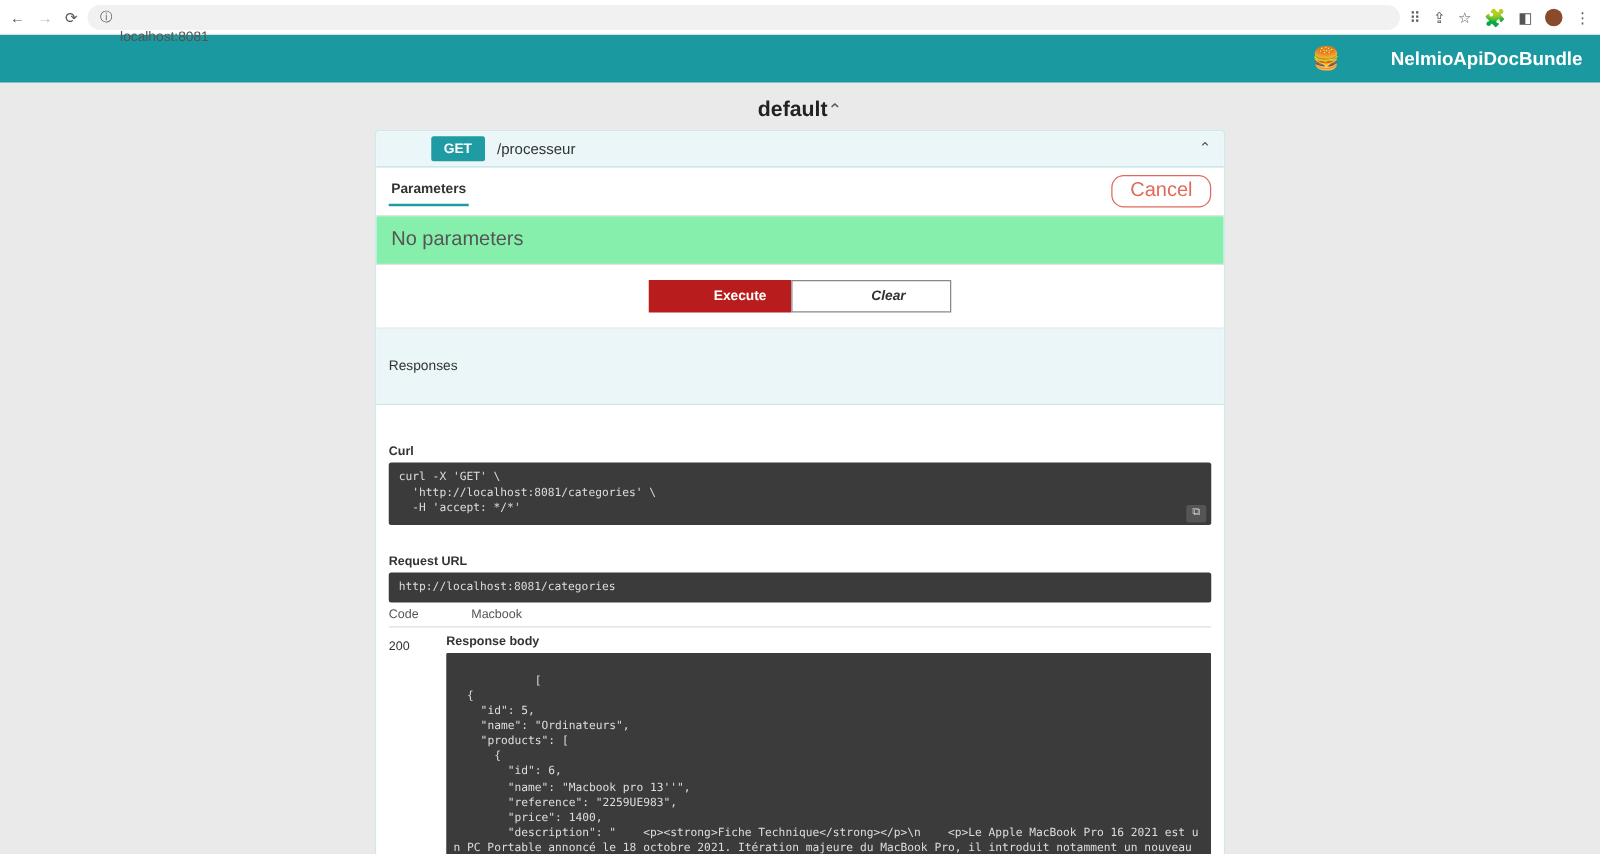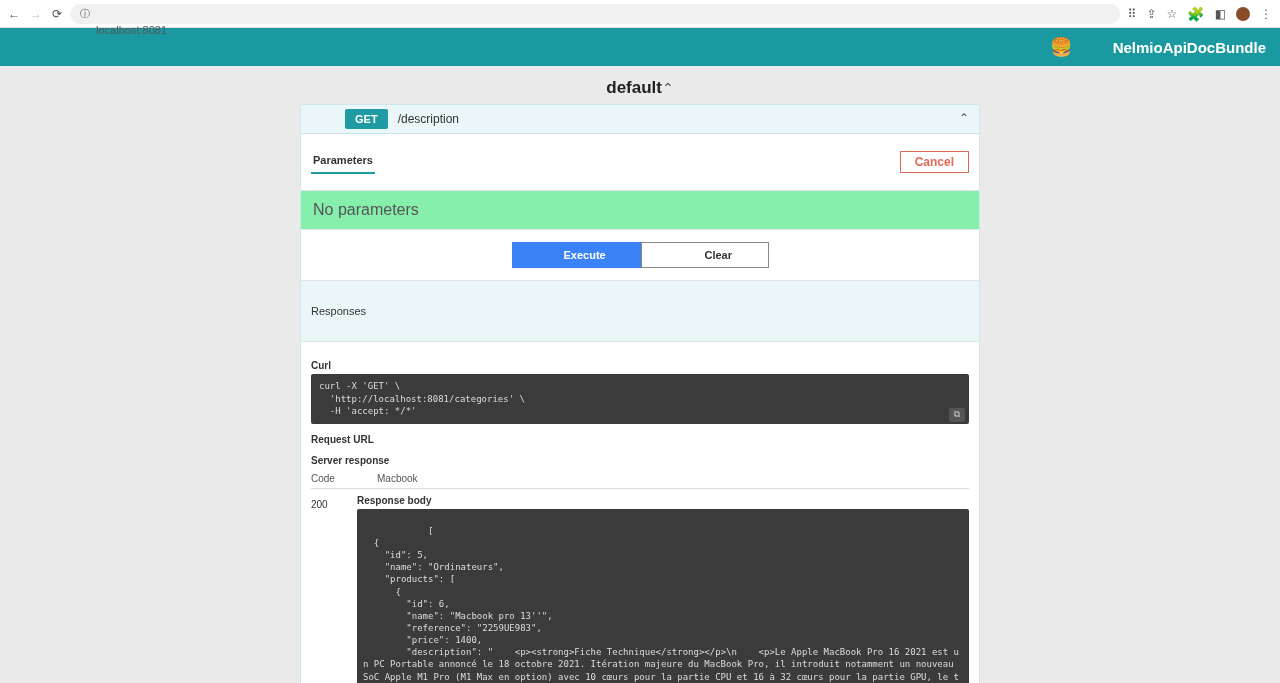--- a/index.html
+++ b/index.html
@@ -24,34 +24,34 @@
   .section-title-row { display:flex; align-items:center; justify-content:center; padding:6px 4px; }
   .section-title { font-weight:700; font-size:17px; color:#222; }
   .chevron { font-size:14px; color:#555; }
 
   .op-block { background:#fff; border:1px solid #cfe9ea; border-radius:3px 3px 0 0; overflow:hidden; }
   .op-header { display:flex; align-items:center; padding:4px 8px; background:#eaf6f7; border-bottom:1px solid #c5e4e6; position:relative; }
   .method-badge { background:#1f9ca3; color:#fff; font-weight:700; padding:4px 10px; border-radius:2px; font-size:11px;margin-left:36px; }
   .path { margin-left:10px; font-size:12px; color:#333; }
   .op-chevron { position:absolute; right:10px; top:6px; color:#555; }
 
-  .params-bar { background:#fff; border-bottom:1px solid #e3e3e3; padding:16px 10px; display:flex; align-items:center; justify-content:space-between; }
+  .params-bar { background:#fff; border-bottom:1px solid #e3e3e3; padding:6px 10px; display:flex; align-items:center; justify-content:space-between; }
   .params-tab { font-size:11px; font-weight:600; color:#333; padding:4px 2px 6px; border-bottom:2px solid #1f9ca3; }
-  .cancel-btn { border:1px solid #e06a5a; color:#e06a5a; background:#fff; font-size:12px; padding:3px 14px; border-radius:0; cursor:pointer;font-weight:bold; }
+  .cancel-btn { border:1px solid #e06a5a; color:#e06a5a; background:#fff; font-size:16px; padding:3px 14px; border-radius:10px; cursor:pointer; }
 
   .no-params { background:#86efac; padding:10px 12px; font-size:16px; color:#555; border-bottom:1px solid #e3e3e3; }
 
   .btn-row { background:#fff; padding:12px 0; display:flex; justify-content:center; gap:0; border-bottom:1px solid #e3e3e3; }
-  .exec-btn { background:#3b82f6; color:#fff; border:none; padding:6px 52px; font-weight:700; font-size:11px; cursor:pointer; width:129px; }
-  .clear-btn { background:#fff; border:1px solid #888; color:#333; padding:6px 63px; font-weight:700; font-size:11px; cursor:pointer; width:110px; }
+  .exec-btn { background:#b91c1c; color:#fff; border:none; padding:6px 52px; font-weight:700; font-size:11px; cursor:pointer; width:114px; }
+  .clear-btn { background:#fff; border:1px solid #888; color:#333; padding:6px 63px; font-weight:700; font-size:11px; cursor:pointer; width:110px;font-style:italic; }
 
   .responses-hdr { background:#eaf6f7; border-bottom:1px solid #d0e7e8; padding:24px 10px; font-size:11px; font-weight:400; }
 
   .resp-inner { background:#fff; padding:8px 10px; }
-  .small-label { font-size:10px; font-weight:600; margin:10px 0 3px; color:#333; }
+  .small-label { font-size:10px; font-weight:600; margin:24px 0 3px; color:#333; }
   .codebox { background:#3b3b3b; color:#ddd; font-family:Menlo, Consolas, monospace; font-size:9px; padding:6px 8px; border-radius:2px; position:relative; overflow:auto; white-space:pre; line-height:1.4; }
   .curl-box .copy-icon { position:absolute; right:4px; bottom:2px; background:#555; width:16px; height:14px; border-radius:2px; display:flex; align-items:center; justify-content:center; font-size:9px; color:#ccc; }
 
   .detail-hdr { display:flex; gap:30px; padding:4px 0; font-size:10px; color:#555; border-bottom:1px solid #ddd; }
   .detail-hdr .col-code { width:36px; }
   .detail-row { display:flex; gap:10px; padding-top:6px; }
   .detail-row .code-col { width:36px; font-size:10px; padding-top:4px; }
   .detail-row .det-col { flex:1; }
 
   .resp-body-box { background:#3b3b3b; color:#ddd; font-family:Menlo, Consolas, monospace; font-size:9px; line-height:1.35; padding:4px 6px; border-radius:2px; height:205px; overflow-y:scroll; white-space:pre-wrap; word-break:break-all; position:relative; }
@@ -88,21 +88,21 @@
 
 <div class="content">
   <div class="section-title-row">
     <div class="section-title">default</div>
     <div class="chevron">⌃</div>
   </div>
 
   <div class="op-block">
     <div class="op-header">
       <span class="method-badge">GET</span>
-      <span class="path">/description</span>
+      <span class="path">/processeur</span>
       <span class="op-chevron">⌃</span>
     </div>
 
     <div class="params-bar">
       <span class="params-tab">Parameters</span>
       <button class="cancel-btn">Cancel</button>
     </div>
 
     <div class="no-params">No parameters</div>
 
@@ -113,22 +113,22 @@
 
     <div class="responses-hdr">Responses</div>
 
     <div class="resp-inner">
       <div class="small-label">Curl</div>
       <div class="codebox curl-box"><span>curl -X 'GET' \
   'http://localhost:8081/categories' \
   -H 'accept: */*'</span><span class="copy-icon">⧉</span></div>
 
       <div class="small-label">Request URL</div>
+      <div class="codebox">http://localhost:8081/categories</div>
 
-      <div class="small-label">Server response</div>
       <div class="detail-hdr">
         <div class="col-code">Code</div>
         <div>Macbook</div>
       </div>
 
       <div class="detail-row">
         <div class="code-col">200</div>
         <div class="det-col">
           <div class="small-label" style="margin-top:0">Response body</div>
           <div class="resp-body-box">

